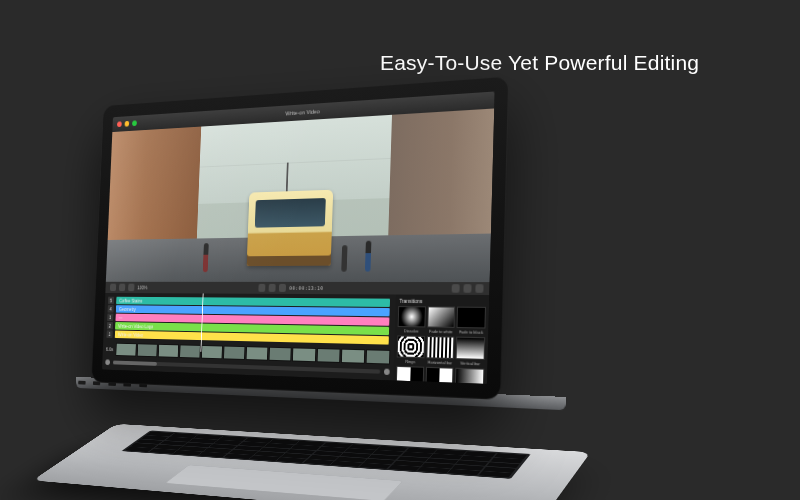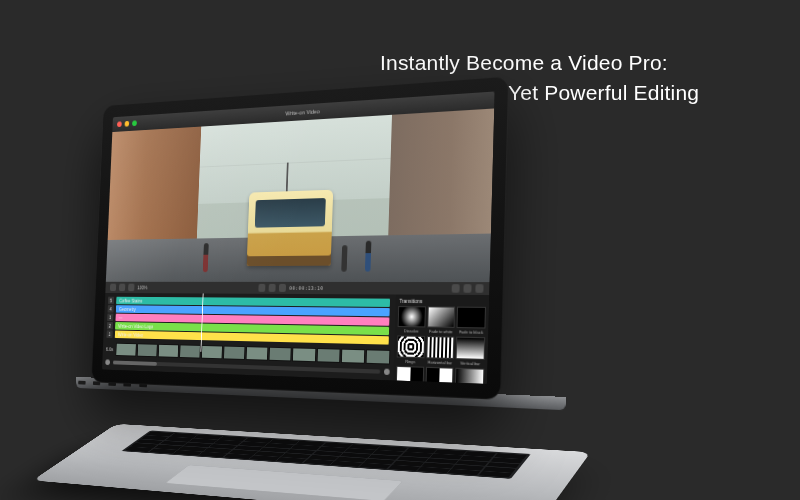--- a/index.html
+++ b/index.html
@@ -271,21 +271,20 @@
   transform: rotateY(-28deg) rotateX(4deg);
   background: linear-gradient(180deg, #8f9194 0%, #5b5d60 100%);
   border-radius: 0 0 6px 6px;
 }
 .port { display:inline-block; width: 10px; height: 4px; background: #222; margin: 4px 3px 0 3px; border-radius: 1px; vertical-align: top;}
 </style>
 </head>
 <body>
 
 <div class="headline">
-  <div>Instantly Become a Video Pro:</div>
   <div>Easy-To-Use Yet Powerful Editing</div>
 </div>
 
 <div class="laptop-stage">
 
   <div class="deck">
     <div class="kbd">
 
       <span class="key"></span>
         <span class="key"></span>

